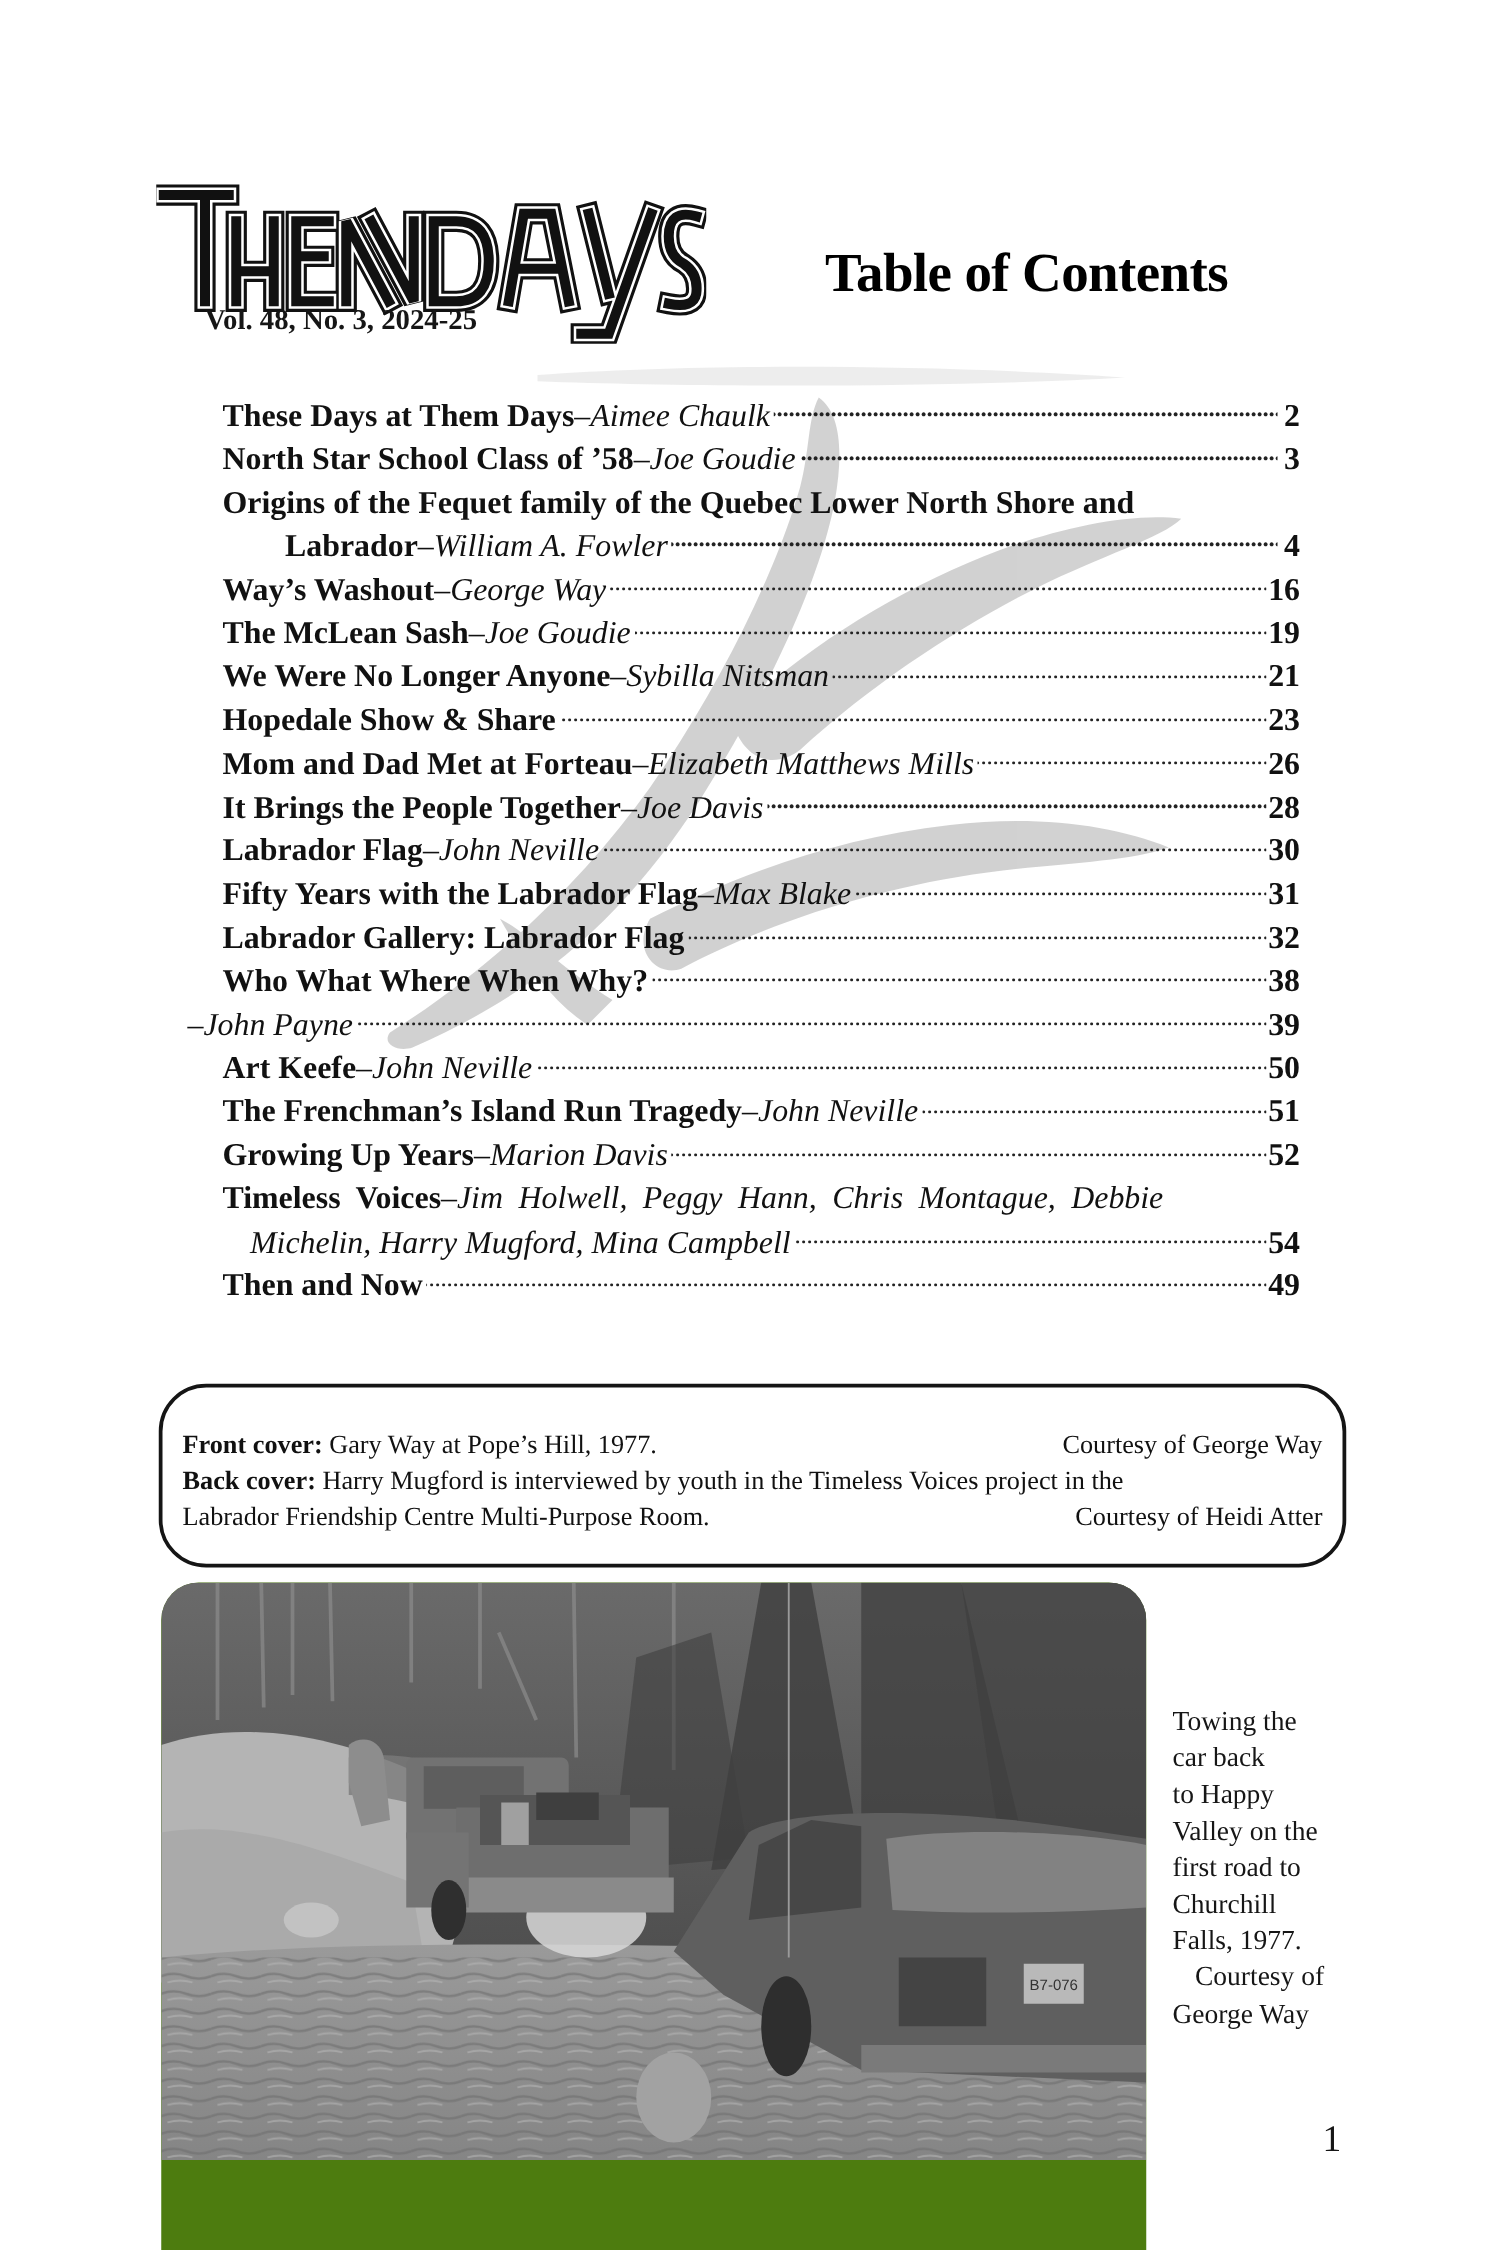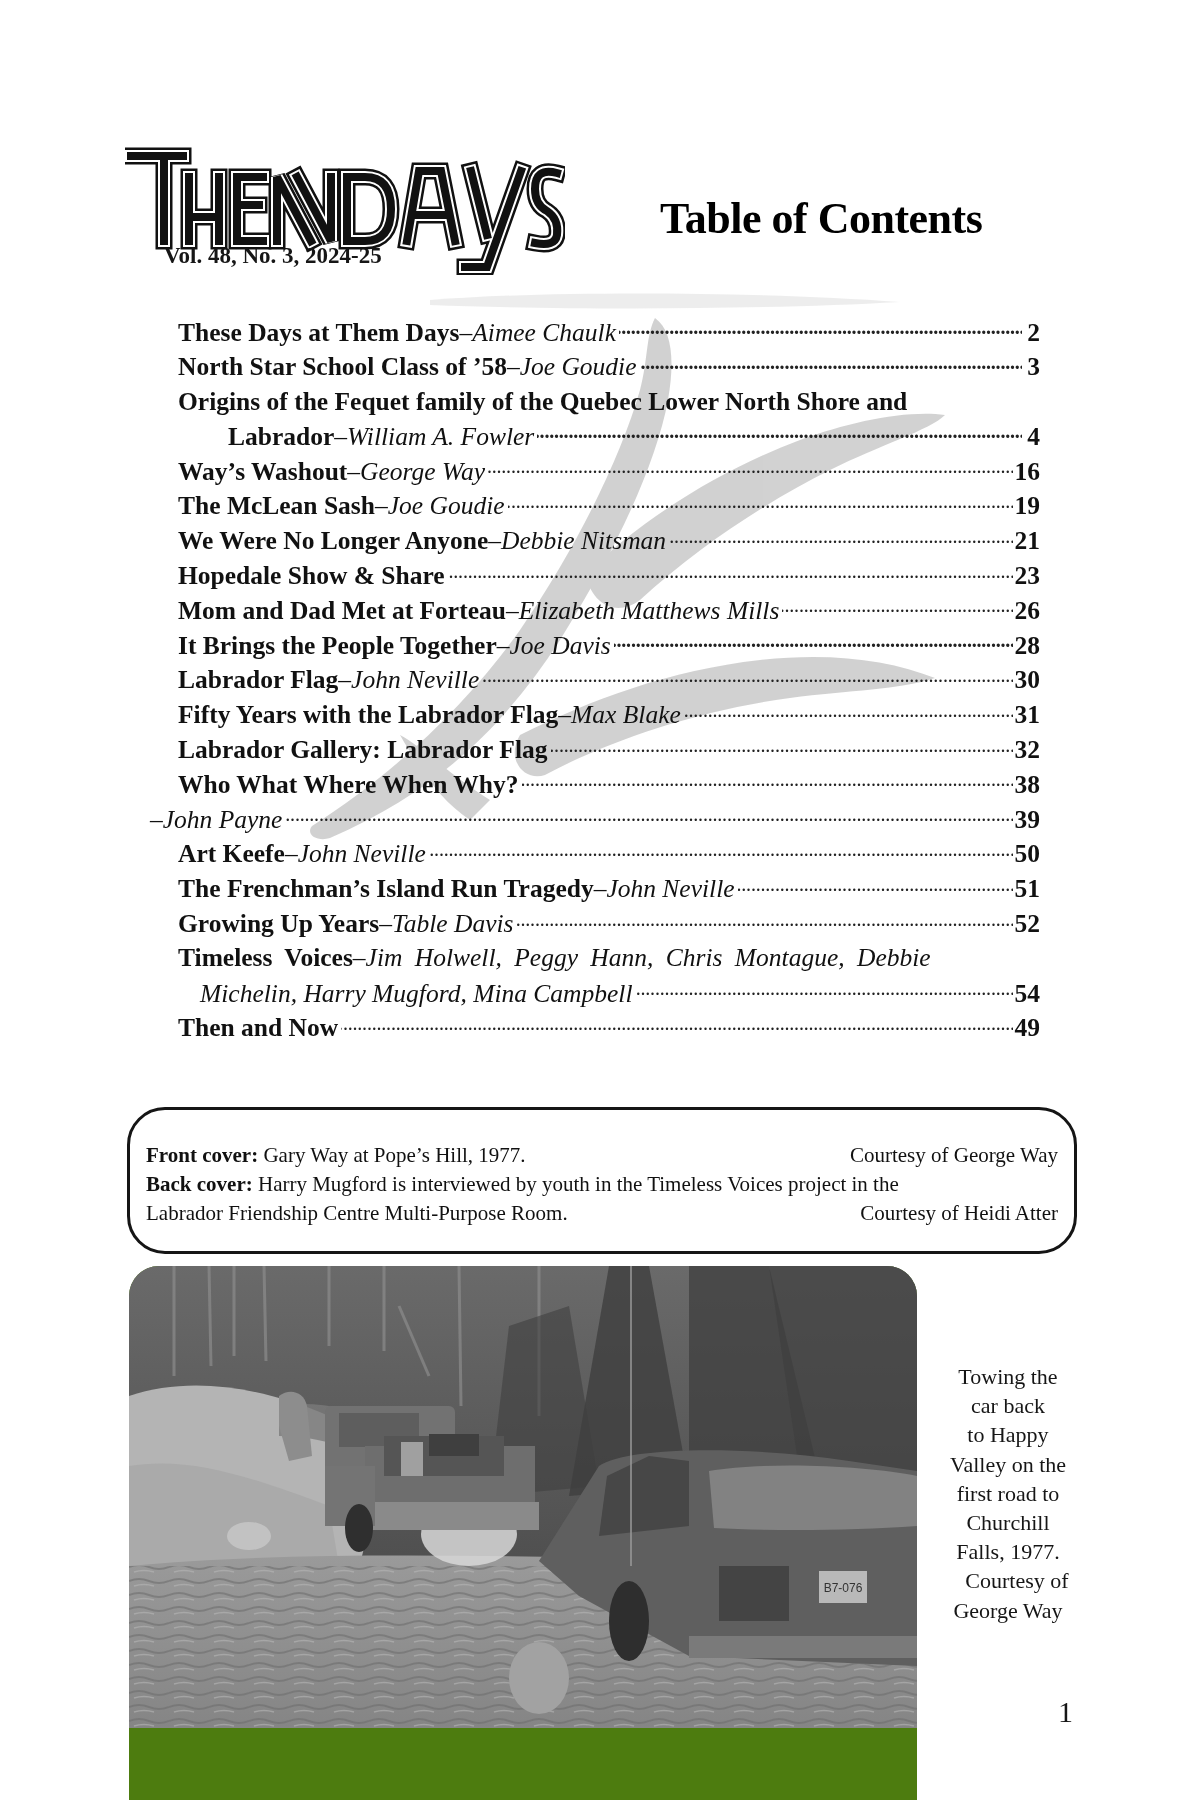--- a/index.html
+++ b/index.html
@@ -39,21 +39,21 @@
     border: 3px solid #151515; border-radius: 38px; background: #fff;
   }
   .cover-line { position: absolute; left: 16px; right: 16px; font-size: 21px; line-height: 29px; white-space: nowrap; display: flex; justify-content: space-between; }
   .cover-line b { font-weight: bold; }
 
   
   #photo { left: 129px; top: 1266px; width: 788px; height: 585px; border-radius: 30px; overflow: hidden; background: #4d7c0f; }
   #photo svg { display: block; }
 
   #photo-caption { left: 938px; top: 1362px; width: 140px; font-size: 22px; line-height: 29.2px; color: #161616; }
-  #photo-caption div { white-space: nowrap; text-align: center; }
+  #photo-caption div { white-space: nowrap; }
   #photo-caption .ind { padding-left: 18px; }
 
   #page-number { left: 1058px; top: 1692px; font-size: 30px; line-height: 40px; color: #161616; }
 </style>
 </head>
 <body>
 
 <svg id="watermark" class="abs" viewBox="0 0 1200 1800">
   <g fill="#cacaca" opacity="0.85">
     <path d="M655 318 C 672 330, 675 360, 668 400 C 655 470, 610 560, 560 640 C 505 725, 440 790, 330 838 C 318 842, 305 835, 312 826 C 400 770, 470 700, 520 630 C 575 550, 620 460, 640 390 C 648 360, 646 335, 655 318 Z"></path>
@@ -131,21 +131,21 @@
   <div class="row">
     <span class="t">The McLean Sash</span>
       <span class="sep"> – </span>
       <span class="a">Joe Goudie</span>
     <span class="leader"></span>
     <span class="pg">19</span>
   </div>
   <div class="row">
     <span class="t">We Were No Longer Anyone</span>
       <span class="sep"> –</span>
-      <span class="a">Debbie Nitsman</span>
+      <span class="a">Sybilla Nitsman</span>
     <span class="leader"></span>
     <span class="pg">21</span>
   </div>
   <div class="row">
     <span class="t">Hopedale Show &amp; Share</span>
     <span class="leader"></span>
     <span class="pg">23</span>
   </div>
   <div class="row">
     <span class="t">Mom and Dad Met at Forteau</span>
@@ -201,21 +201,21 @@
   <div class="row">
     <span class="t">The Frenchman’s Island Run Tragedy</span>
       <span class="sep"> – </span>
       <span class="a">John Neville</span>
     <span class="leader"></span>
     <span class="pg">51</span>
   </div>
   <div class="row">
     <span class="t">Growing Up Years</span>
       <span class="sep"> – </span>
-      <span class="a">Table Davis</span>
+      <span class="a">Marion Davis</span>
     <span class="leader"></span>
     <span class="pg">52</span>
   </div>
   <div class="row" style="word-spacing:6px;">
     <span class="t">Timeless Voices</span>
       <span class="sep"> –</span>
       <span class="a">Jim Holwell, Peggy Hann, Chris Montague, Debbie</span>
   </div>
   <div class="row indent">
     <span class="a">Michelin, Harry Mugford, Mina Campbell</span>

